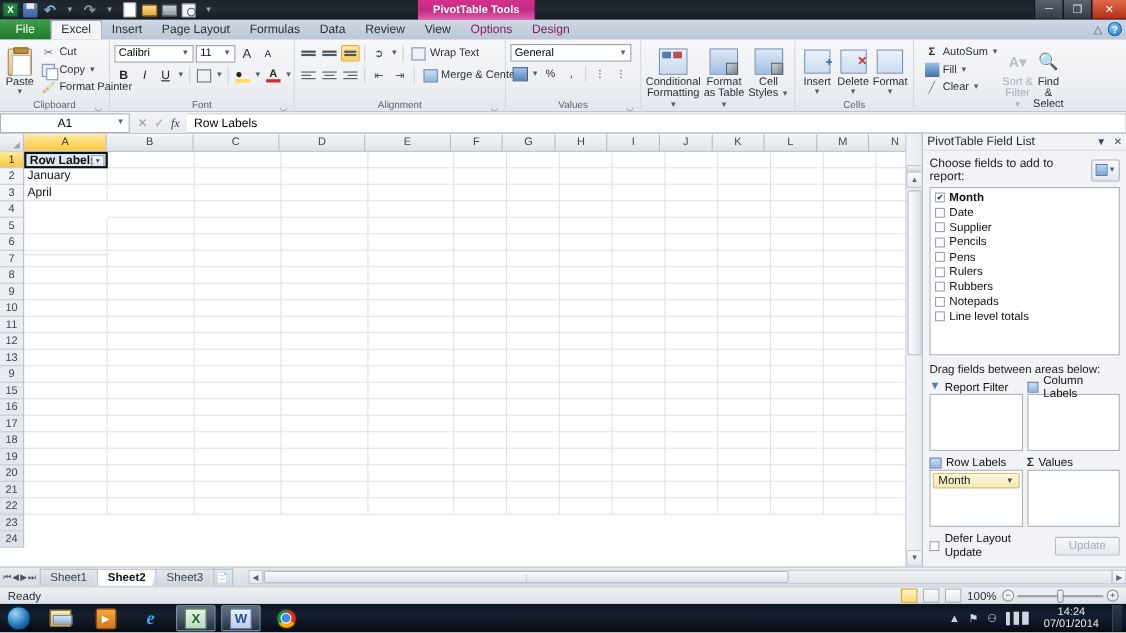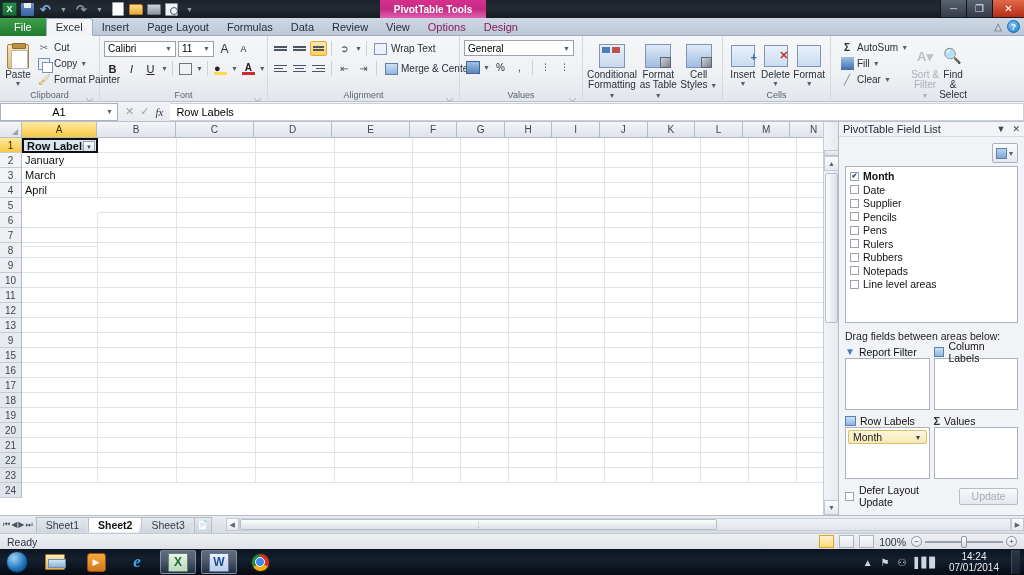--- a/index.html
+++ b/index.html
@@ -762,38 +762,20 @@
             <div class="cell" style="width: 48px;"></div>
             <div class="cell" style="width: 48px;"></div>
             <div class="cell" style="width: 48px;"></div>
             <div class="cell" style="width: 48px;"></div>
             <div class="cell" style="width: 48px;"></div>
             <div class="cell" style="width: 48px;"></div>
             <div class="cell" style="width: 48px;"></div>
           </div>
           <div class="crow">
             <div class="cell" style="width: 76px;">
-              <span>March</span>
-            </div>
-            <div class="cell" style="width: 79px;"></div>
-            <div class="cell" style="width: 79px;"></div>
-            <div class="cell" style="width: 79px;"></div>
-            <div class="cell" style="width: 78px;"></div>
-            <div class="cell" style="width: 48px;"></div>
-            <div class="cell" style="width: 48px;"></div>
-            <div class="cell" style="width: 48px;"></div>
-            <div class="cell" style="width: 48px;"></div>
-            <div class="cell" style="width: 48px;"></div>
-            <div class="cell" style="width: 48px;"></div>
-            <div class="cell" style="width: 48px;"></div>
-            <div class="cell" style="width: 48px;"></div>
-            <div class="cell" style="width: 48px;"></div>
-          </div>
-          <div class="crow">
-            <div class="cell" style="width: 76px;">
               <span>April</span>
             </div>
             <div class="cell" style="width: 79px;"></div>
             <div class="cell" style="width: 79px;"></div>
             <div class="cell" style="width: 79px;"></div>
             <div class="cell" style="width: 78px;"></div>
             <div class="cell" style="width: 48px;"></div>
             <div class="cell" style="width: 48px;"></div>
             <div class="cell" style="width: 48px;"></div>
             <div class="cell" style="width: 48px;"></div>
@@ -1121,20 +1103,21 @@
 
   <div class="panel">
     <div class="panel-hdr">
       <span>PivotTable Field List</span>
       <span class="sp">
         <span>▼</span>
         <span>✕</span>
       </span>
     </div>
     <div class="panel-sub">
+      <span>Choose fields to add to report:</span>
       <span class="sortbtn">
         <span class="ic2"></span>
         <span class="caret">▼</span>
       </span>
     </div>
     <div class="fieldbox" id="fieldlist">
         <div class="field checked">
           <span class="cbx on">✔</span>
           <span>Month</span>
         </div>
@@ -1161,21 +1144,21 @@
         <div class="field">
           <span class="cbx"></span>
           <span>Rubbers</span>
         </div>
         <div class="field">
           <span class="cbx"></span>
           <span>Notepads</span>
         </div>
         <div class="field">
           <span class="cbx"></span>
-          <span>Line level areas</span>
+          <span>Line level totals</span>
         </div>
       </div>
 
     <div class="dragtitle">Drag fields between areas below:</div>
     <div class="zones">
       <div>
         <div class="zone-h">
             <span class="zi-filter">▼</span>
             <span>Report Filter</span>
           </div>

